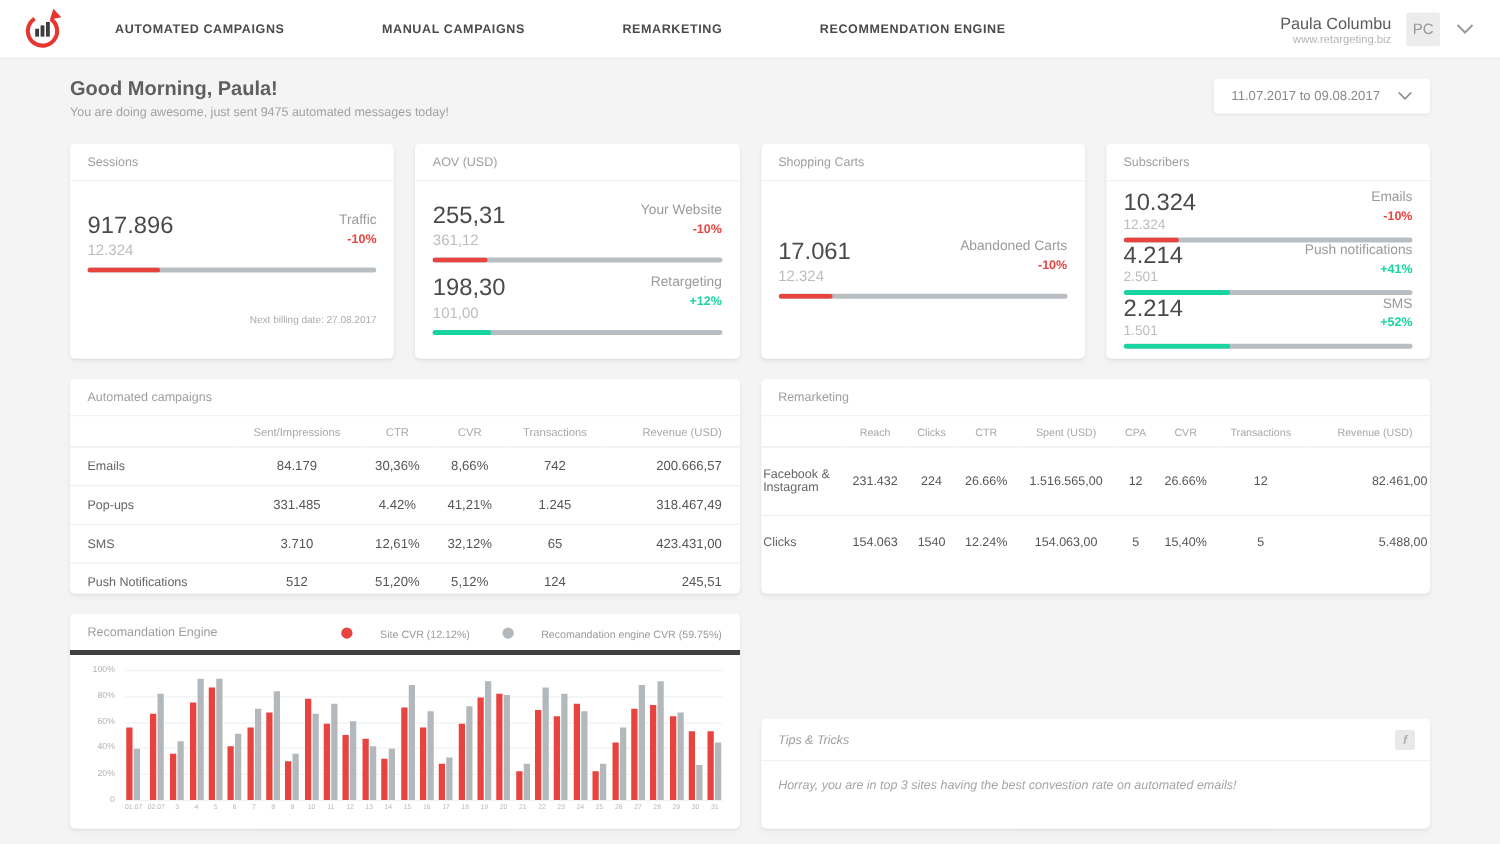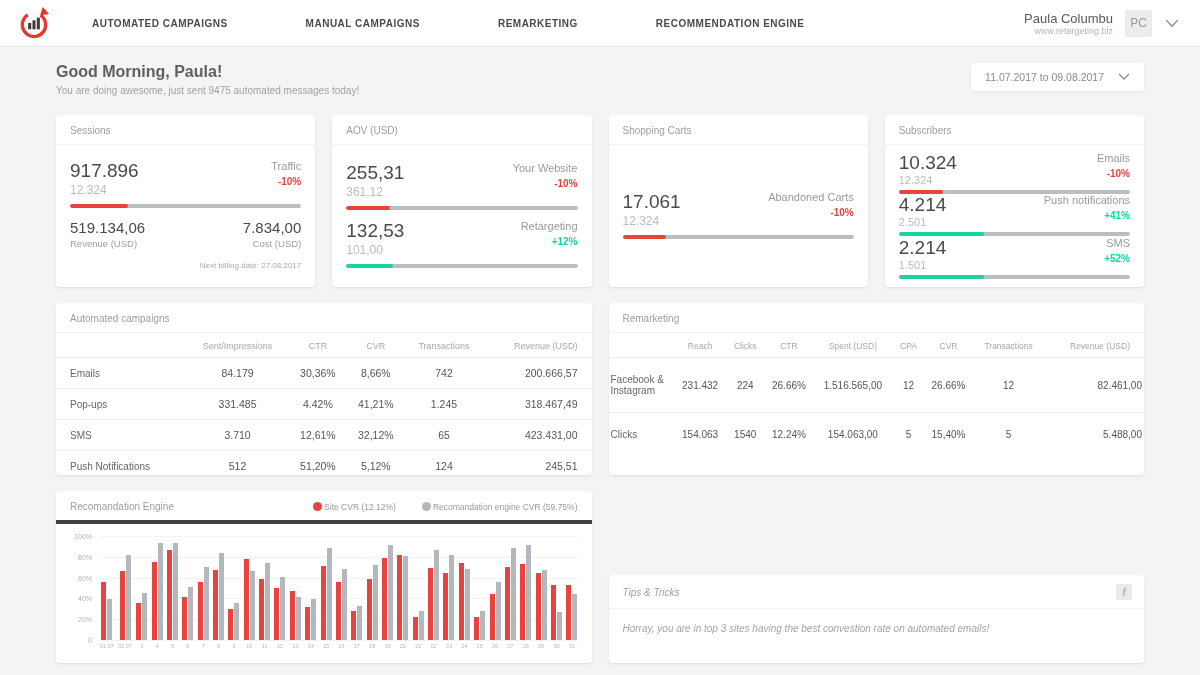--- a/index.html
+++ b/index.html
@@ -62,21 +62,21 @@
   .c-last { text-align:right; padding-right:14px; }
   #remk-table th { font-size:8.5px; }
   #remk-table td { font-size:10px; padding:16px 2px; }
   #remk-table .c-first { width:66px; }
 
   
   .bottom-row { margin-top:16px; display:grid; grid-template-columns:1fr 1fr; gap:17px; }
   .chart-card { height:172px; }
   .chart-head { display:flex; justify-content:space-between; align-items:center; padding:10px 14px 8px; border-bottom:4px solid #404040; }
   .legend { display:flex; gap:26px; }
-  .legend-item { display:flex; align-items:center; gap:2px; }
+  .legend-item { display:flex; align-items:center; gap:22px; }
   .legend-dot { width:9px; height:9px; border-radius:50%; }
   .legend-label { font-size:8.5px; color:#9a9a9a; }
   .chart { display:flex; padding:12px 14px 4px; }
   .yaxis { position:relative; width:30px; height:104px; }
   .ytick { position:absolute; right:8px; font-size:7px; color:#b2b2b2; transform:translateY(-50%); }
   .plot-wrap { position:relative; flex:1; }
   .grid { position:absolute; top:0; left:0; right:0; height:104px; }
   .grid-line { position:absolute; left:0; right:0; height:1px; background:#f1f2f3; }
   .cols { position:relative; display:flex; justify-content:space-between; }
   .col { display:flex; flex-direction:column; align-items:center; }
@@ -153,30 +153,20 @@
               <div class="m-right">
                 <div class="m-label">Traffic</div>
                 <div class="m-change" style="color: rgb(232, 67, 62);">-10%</div>
               </div>
             </div>
             <div class="m-bar">
               <div class="m-fill" style="width: 25%; background: rgb(232, 67, 62);"></div>
             </div>
           </div>
           <div class="stat-footer">
-            <div class="sf-cols">
-              <div class="sf-left">
-                <div class="sf-value">519.134,06</div>
-                <div class="sf-label">Revenue (USD)</div>
-              </div>
-              <div class="sf-right">
-                <div class="sf-value">7.834,00</div>
-                <div class="sf-label">Cost (USD)</div>
-              </div>
-            </div>
             <div class="sf-note">Next billing date: 27.08.2017</div>
           </div>
         </div>
       </section>
       <section class="card stat-card">
         <div class="card-head">
           <div class="card-title">AOV (USD)</div>
         </div>
         <div class="stat-body">
           <div class="metric">
@@ -190,21 +180,21 @@
                 <div class="m-change" style="color: rgb(232, 67, 62);">-10%</div>
               </div>
             </div>
             <div class="m-bar">
               <div class="m-fill" style="width: 19%; background: rgb(232, 67, 62);"></div>
             </div>
           </div>
           <div class="metric">
             <div class="m-top">
               <div class="m-left">
-                <div class="m-value">132,53</div>
+                <div class="m-value">198,30</div>
                 <div class="m-sub">101,00</div>
               </div>
               <div class="m-right">
                 <div class="m-label">Retargeting</div>
                 <div class="m-change" style="color: rgb(23, 212, 160);">+12%</div>
               </div>
             </div>
             <div class="m-bar">
               <div class="m-fill" style="width: 20%; background: rgb(23, 212, 160);"></div>
             </div>

